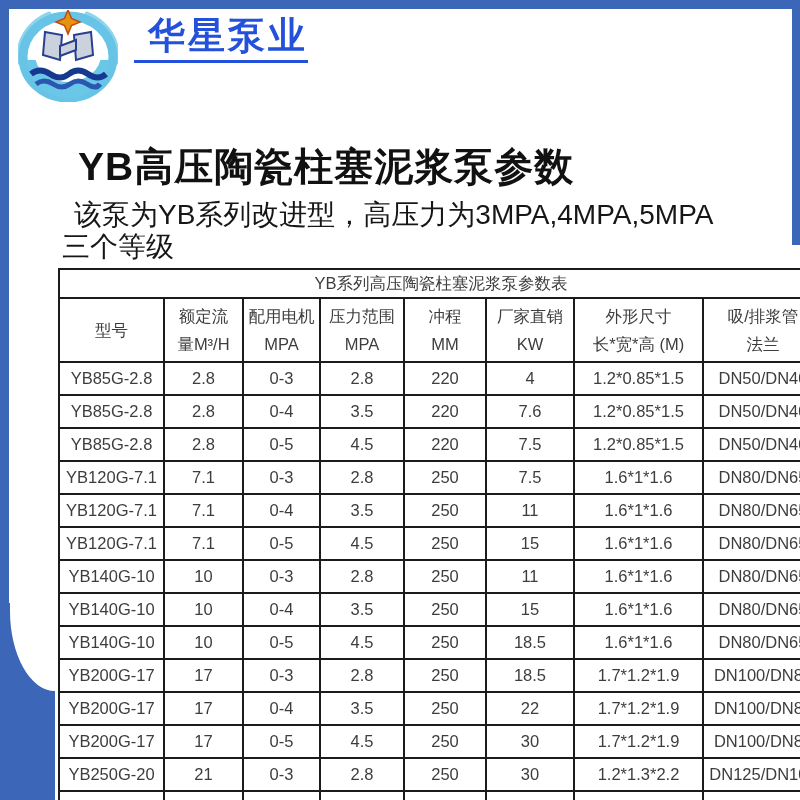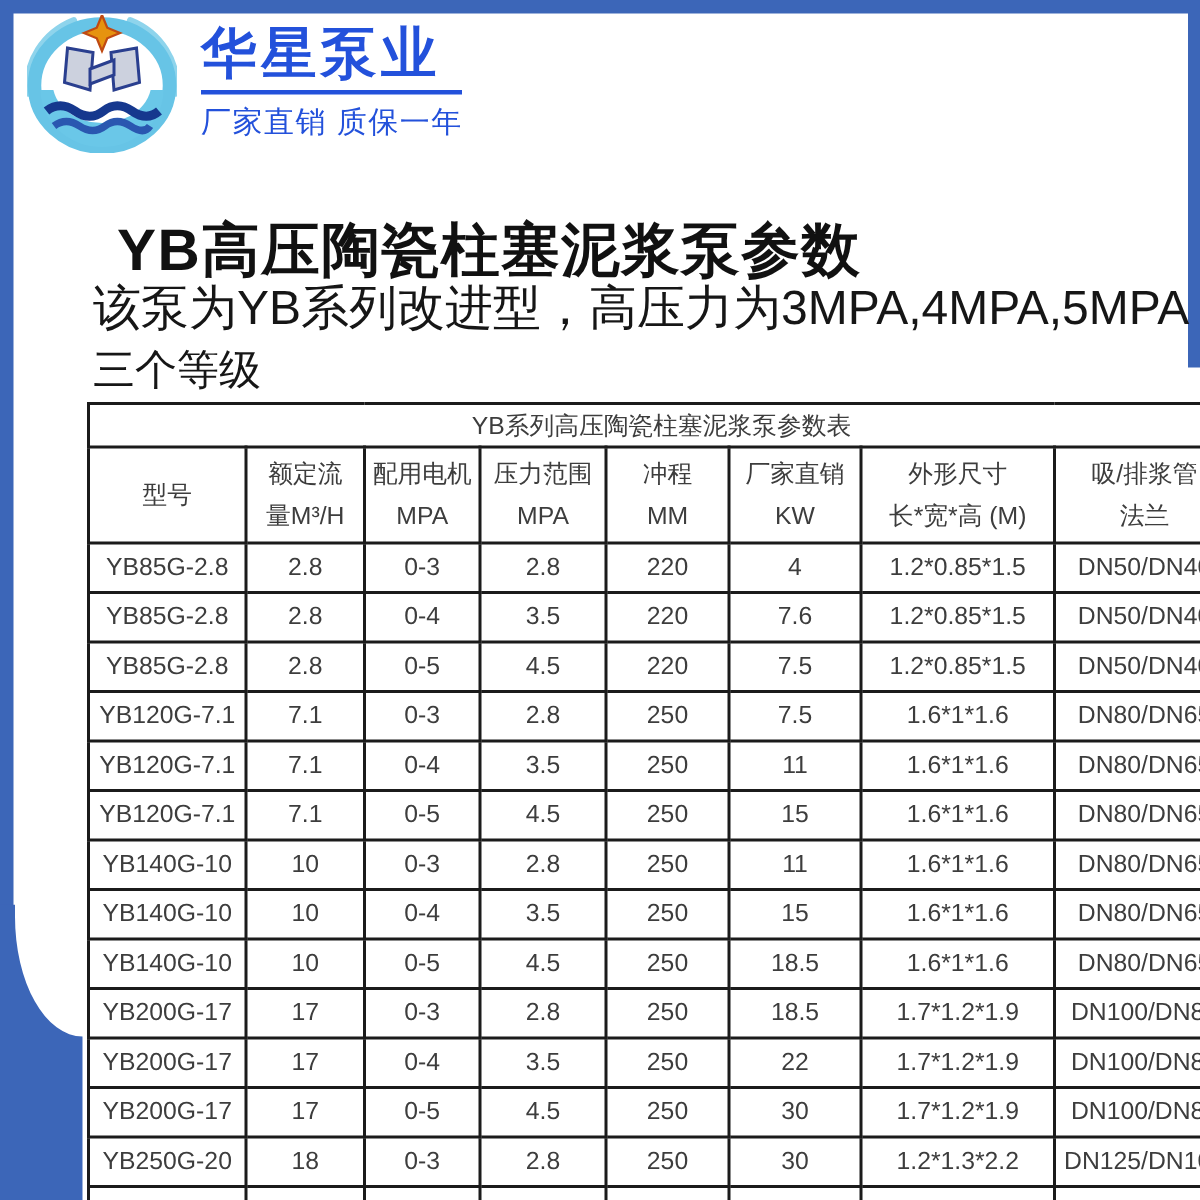--- a/index.html
+++ b/index.html
@@ -11,26 +11,26 @@
   }
   
   .bar-top{position:absolute;left:0;top:0;width:800px;height:9px;background:#3c66b8;}
   .bar-left{position:absolute;left:0;top:0;width:9px;height:800px;background:#3c66b8;}
   .bar-right{position:absolute;left:792px;top:0;width:8px;height:245px;background:#3c66b8;}
   .corner-swoosh{position:absolute;left:0;top:603px;width:57px;height:197px;}
   
   .brand{position:absolute;left:18px;top:10px;display:flex;align-items:flex-start;}
   .brand-logo{width:100px;height:92px;margin-right:16px;}
   .brand-text{padding-top:6px;}
-  .brand-name{font-size:37px;font-weight:700;color:#2351db;letter-spacing:3px;line-height:40px;}
+  .brand-name{font-size:37px;font-weight:700;color:#2351db;letter-spacing:3px;line-height:40px;text-align:right;}
   .brand-underline{width:174px;height:3px;background:#2351db;margin-top:4px;}
   .brand-tagline{font-size:20px;color:#2351db;letter-spacing:1px;margin-top:5px;}
   
   .page-title{position:absolute;left:62px;top:124px;margin:16px;font-size:39px;font-weight:700;color:#111;letter-spacing:1px;white-space:nowrap;}
-  .page-subtitle{position:absolute;left:62px;top:184px;margin:0;font-size:32px;font-weight:500;color:#161616;white-space:nowrap;}
+  .page-subtitle{position:absolute;left:62px;top:184px;margin:12px;font-size:28px;font-weight:500;color:#161616;white-space:nowrap;}
   .page-subtitle2{position:absolute;left:62px;top:228px;margin:0;font-size:28px;font-weight:500;color:#161616;white-space:nowrap;text-align:right;}
   
   table.spec{
     position:absolute;left:58px;top:268px;width:764px;
     border-collapse:collapse;table-layout:fixed;
     font-size:16.5px;color:#3d3d3d;
   }
   table.spec td,table.spec th{
     border:2px solid #1b1b1b;text-align:center;vertical-align:middle;
     padding:0;font-weight:normal;white-space:nowrap;overflow:hidden;
@@ -66,21 +66,20 @@
 
     <path d="M27,22 L44,25 L42,50 L25,45 Z" fill="#ccd1de" stroke="#2a3f8f" stroke-width="2"></path>
     <path d="M56,25 L73,22 L75,45 L58,50 Z" fill="#ccd1de" stroke="#2a3f8f" stroke-width="2"></path>
     <path d="M42,36 L58,30 L58,40 L42,46 Z" fill="#ccd1de" stroke="#2a3f8f" stroke-width="2"></path>
 
     <path d="M50,0 L53.5,8.5 L62,12 L53.5,15.5 L50,24 L46.5,15.5 L38,12 L46.5,8.5 Z" fill="#e6930f" stroke="#c04a12" stroke-width="1.5"></path>
   </svg>
   <div class="brand-text">
     <div class="brand-name">华星泵业</div>
     <div class="brand-underline"></div>
-    <div class="brand-tagline">厂家直销 质保一年</div>
   </div>
 </header>
 
 <h1 class="page-title">YB高压陶瓷柱塞泥浆泵参数</h1>
 <p class="page-subtitle">该泵为YB系列改进型，高压力为3MPA,4MPA,5MPA</p>
 <p class="page-subtitle2">三个等级</p>
 
 <table class="spec">
   <colgroup>
     <col style="width:105px">
@@ -247,21 +246,21 @@
         <td>17</td>
         <td>0-5</td>
         <td>4.5</td>
         <td>250</td>
         <td>30</td>
         <td>1.7*1.2*1.9</td>
         <td>DN100/DN80</td>
       </tr>
       <tr>
         <td>YB250G-20</td>
-        <td>18</td>
+        <td>21</td>
         <td>0-3</td>
         <td>2.8</td>
         <td>250</td>
         <td>30</td>
         <td>1.2*1.3*2.2</td>
         <td>DN125/DN100</td>
       </tr>
       <tr>
         <td></td>
         <td></td>

